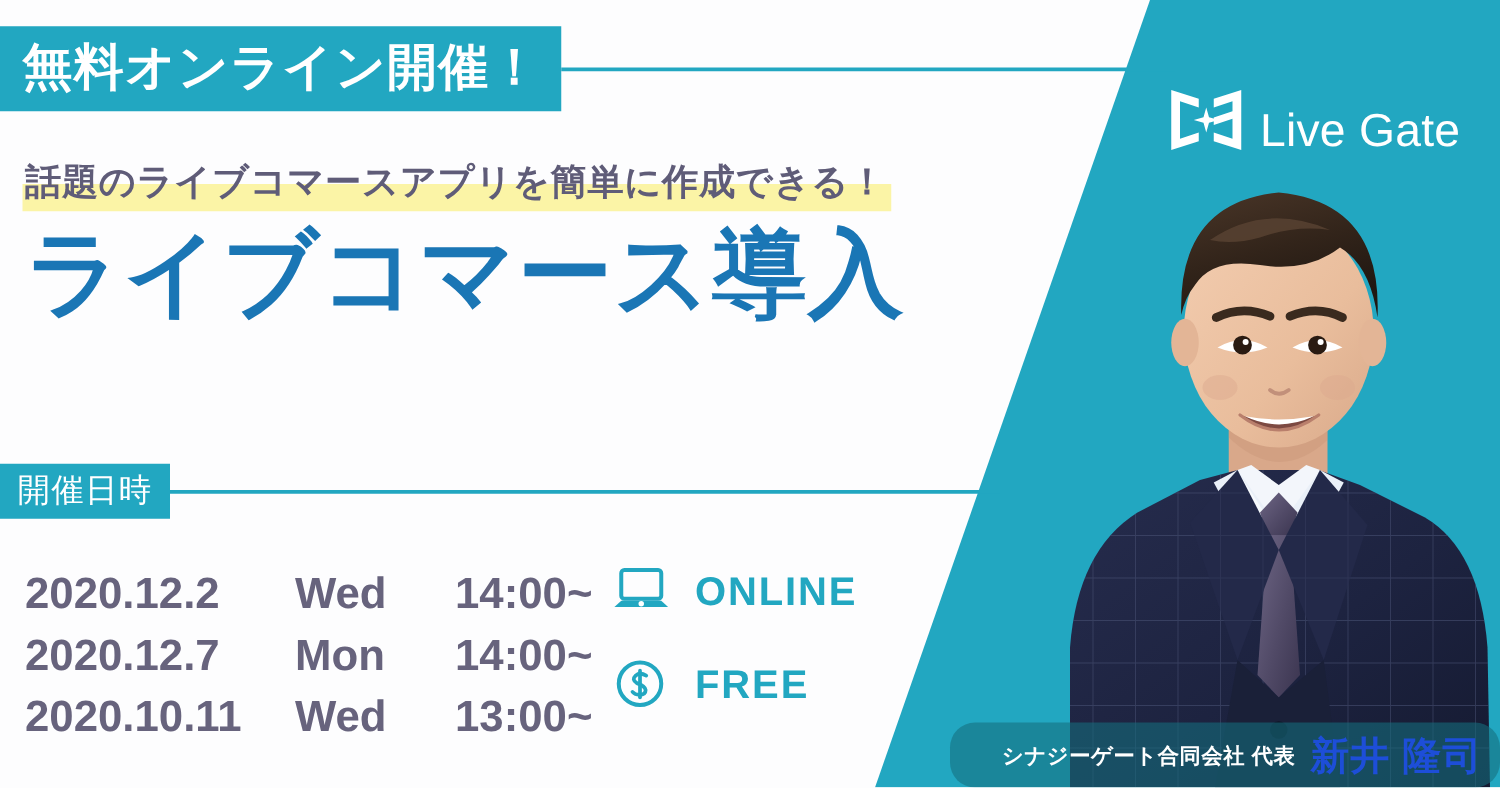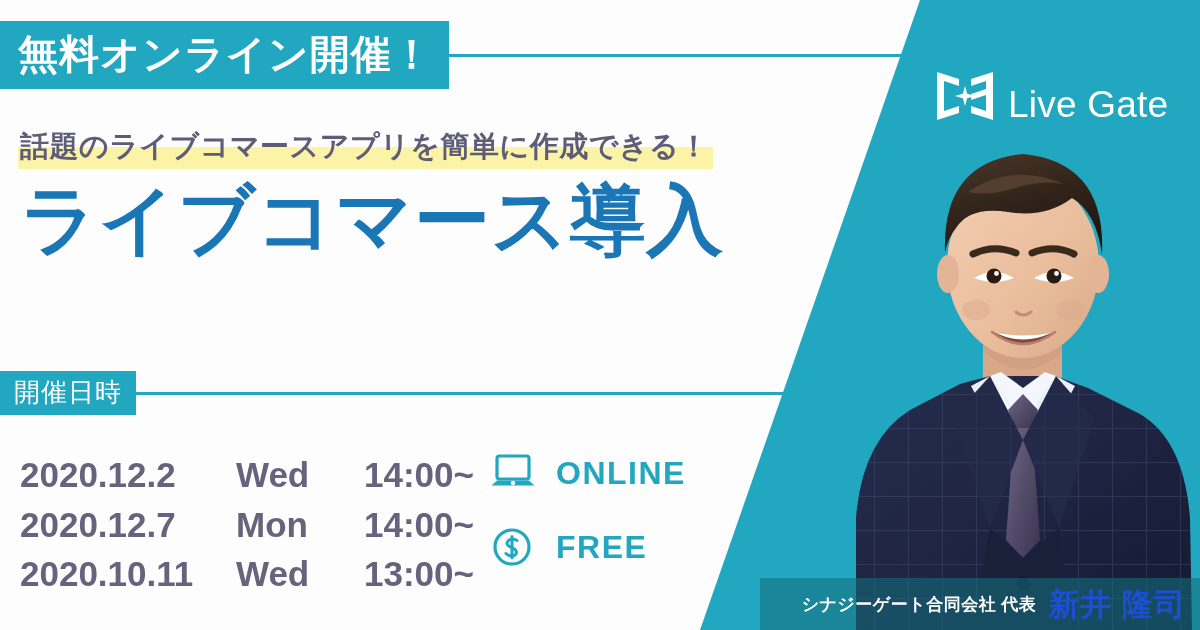--- a/index.html
+++ b/index.html
@@ -106,21 +106,21 @@
   .info-label{
     color:#22a7c1; font-size:32px; font-weight:700; letter-spacing:1.5px;
     line-height:1; white-space:nowrap;
   }
 
   
   .speaker-bar{
     position:absolute; left:760px; top:578px; width:440px; height:52px;
     background:rgba(20,110,125,0.58); z-index:5;
     display:flex; align-items:center; justify-content:flex-end;
-    padding-right:14px; gap:12px; overflow:hidden;
+    padding-right:14px; gap:12px; overflow:hidden;border-radius:20px;
   }
   .speaker-org{
     color:#ffffff; font-size:17px; font-weight:700;
     letter-spacing:0.5px; white-space:nowrap; line-height:1;
   }
   .speaker-name{
     color:#1d4ed8; font-size:31px; font-weight:700;
     letter-spacing:1px; white-space:nowrap; line-height:1;
   }
 </style>

